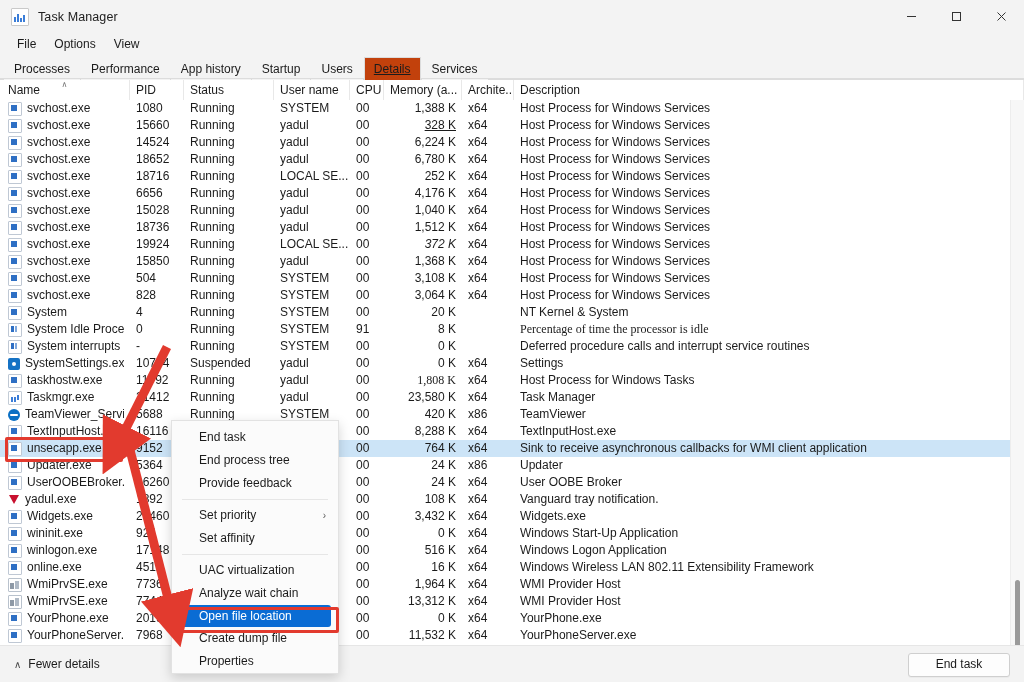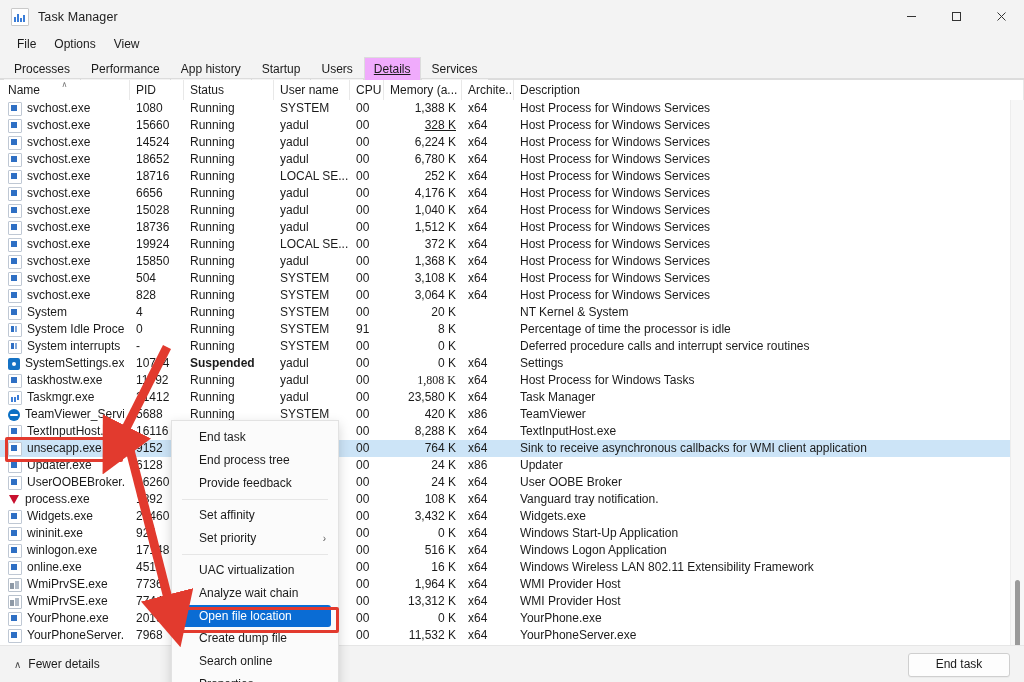--- a/index.html
+++ b/index.html
@@ -58,21 +58,21 @@
   .tab{
     height:21px;line-height:21px;
     padding:0 9px;font-size:12px;color:#1b1b1b;
     background:#f3f3f3;
     border:1px solid transparent;
     border-bottom:none;
     margin-right:1px;
     position:relative;top:1px;
   }
   .tab.active{
-    background:#f0abfc;
+    background:#c2410c;
     border-color:#dcdcdc;
     height:22px;line-height:22px;
     z-index:3;
     text-decoration:underline;
   }
   .tabstrip:after{
     content:"";position:absolute;left:0;right:0;bottom:0;height:1px;background:#dcdcdc;
   }
 
   
@@ -357,21 +357,21 @@
     </div>
     <div class="row">
       <div class="cell c-name" style="width: 130px;">
         <span class="pico generic"></span>
         <span class="pname">svchost.exe</span>
       </div>
       <div class="cell" style="width: 54px;">19924</div>
       <div class="cell" style="width: 90px;">Running</div>
       <div class="cell" style="width: 76px;">LOCAL SE...</div>
       <div class="cell" style="width: 34px;">00</div>
-      <div class="cell right" style="width: 78px;">372 K</div>
+      <div class="cell right" style="width: 78px; font-style: italic;">372 K</div>
       <div class="cell" style="width: 52px;">x64</div>
       <div class="cell" style="width: 510px;">Host Process for Windows Services</div>
     </div>
     <div class="row">
       <div class="cell c-name" style="width: 130px;">
         <span class="pico generic"></span>
         <span class="pname">svchost.exe</span>
       </div>
       <div class="cell" style="width: 54px;">15850</div>
       <div class="cell" style="width: 90px;">Running</div>
@@ -424,42 +424,42 @@
       <div class="cell c-name" style="width: 130px;">
         <span class="pico idle"></span>
         <span class="pname">System Idle Process</span>
       </div>
       <div class="cell" style="width: 54px;">0</div>
       <div class="cell" style="width: 90px;">Running</div>
       <div class="cell" style="width: 76px;">SYSTEM</div>
       <div class="cell" style="width: 34px;">91</div>
       <div class="cell right" style="width: 78px;">8 K</div>
       <div class="cell" style="width: 52px;"></div>
-      <div class="cell" style="width: 510px;">Percentage of time the processor is idle</div>
+      <div class="cell" style="width: 510px; font-family: Liberation Serif, serif;">Percentage of time the processor is idle</div>
     </div>
     <div class="row">
       <div class="cell c-name" style="width: 130px;">
         <span class="pico idle"></span>
         <span class="pname">System interrupts</span>
       </div>
       <div class="cell" style="width: 54px;">-</div>
       <div class="cell" style="width: 90px;">Running</div>
       <div class="cell" style="width: 76px;">SYSTEM</div>
       <div class="cell" style="width: 34px;">00</div>
       <div class="cell right" style="width: 78px;">0 K</div>
       <div class="cell" style="width: 52px;"></div>
       <div class="cell" style="width: 510px;">Deferred procedure calls and interrupt service routines</div>
     </div>
     <div class="row">
       <div class="cell c-name" style="width: 130px;">
         <span class="pico gear"></span>
         <span class="pname">SystemSettings.exe</span>
       </div>
       <div class="cell" style="width: 54px;">10764</div>
-      <div class="cell" style="width: 90px; font-weight: bold;">Suspended</div>
+      <div class="cell" style="width: 90px;">Suspended</div>
       <div class="cell" style="width: 76px;">yadul</div>
       <div class="cell" style="width: 34px;">00</div>
       <div class="cell right" style="width: 78px;">0 K</div>
       <div class="cell" style="width: 52px;">x64</div>
       <div class="cell" style="width: 510px;">Settings</div>
     </div>
     <div class="row">
       <div class="cell c-name" style="width: 130px;">
         <span class="pico generic"></span>
         <span class="pname">taskhostw.exe</span>
@@ -522,21 +522,21 @@
       <div class="cell" style="width: 34px;">00</div>
       <div class="cell right" style="width: 78px;">764 K</div>
       <div class="cell" style="width: 52px;">x64</div>
       <div class="cell" style="width: 510px;">Sink to receive asynchronous callbacks for WMI client application</div>
     </div>
     <div class="row">
       <div class="cell c-name" style="width: 130px;">
         <span class="pico generic"></span>
         <span class="pname">Updater.exe</span>
       </div>
-      <div class="cell" style="width: 54px;">6128</div>
+      <div class="cell" style="width: 54px;">5364</div>
       <div class="cell" style="width: 90px;"></div>
       <div class="cell" style="width: 76px;"></div>
       <div class="cell" style="width: 34px;">00</div>
       <div class="cell right" style="width: 78px;">24 K</div>
       <div class="cell" style="width: 52px;">x86</div>
       <div class="cell" style="width: 510px;">Updater</div>
     </div>
     <div class="row">
       <div class="cell c-name" style="width: 130px;">
         <span class="pico generic"></span>
@@ -546,21 +546,21 @@
       <div class="cell" style="width: 90px;"></div>
       <div class="cell" style="width: 76px;"></div>
       <div class="cell" style="width: 34px;">00</div>
       <div class="cell right" style="width: 78px;">24 K</div>
       <div class="cell" style="width: 52px;">x64</div>
       <div class="cell" style="width: 510px;">User OOBE Broker</div>
     </div>
     <div class="row">
       <div class="cell c-name" style="width: 130px;">
         <span class="pico vgtray"></span>
-        <span class="pname">process.exe</span>
+        <span class="pname">yadul.exe</span>
       </div>
       <div class="cell" style="width: 54px;">1892</div>
       <div class="cell" style="width: 90px;"></div>
       <div class="cell" style="width: 76px;"></div>
       <div class="cell" style="width: 34px;">00</div>
       <div class="cell right" style="width: 78px;">108 K</div>
       <div class="cell" style="width: 52px;">x64</div>
       <div class="cell" style="width: 510px;">Vanguard tray notification.</div>
     </div>
     <div class="row">
@@ -671,28 +671,27 @@
 
 <div class="vscroll">
   <div class="vthumb"></div>
 </div>
 
 <div class="ctxmenu" id="ctxmenu">
     <div class="ctxitem"><span>End task</span></div>
     <div class="ctxitem"><span>End process tree</span></div>
     <div class="ctxitem"><span>Provide feedback</span></div>
     <div class="ctxsep"></div>
+    <div class="ctxitem"><span>Set priority</span><span class="submarker">›</span></div>
     <div class="ctxitem"><span>Set affinity</span></div>
-    <div class="ctxitem"><span>Set priority</span><span class="submarker">›</span></div>
     <div class="ctxsep"></div>
     <div class="ctxitem"><span>UAC virtualization</span></div>
     <div class="ctxitem"><span>Analyze wait chain</span></div>
     <div class="ctxitem hl"><span>Open file location</span></div>
     <div class="ctxitem"><span>Create dump file</span></div>
-    <div class="ctxitem"><span>Search online</span></div>
     <div class="ctxitem"><span>Properties</span></div>
   </div>
 
 <div class="statusbar">
   <div class="fewer">
     <span class="chev">∧</span>
     <span>Fewer details</span>
   </div>
   <div class="endtask-btn">End task</div>
 </div>

